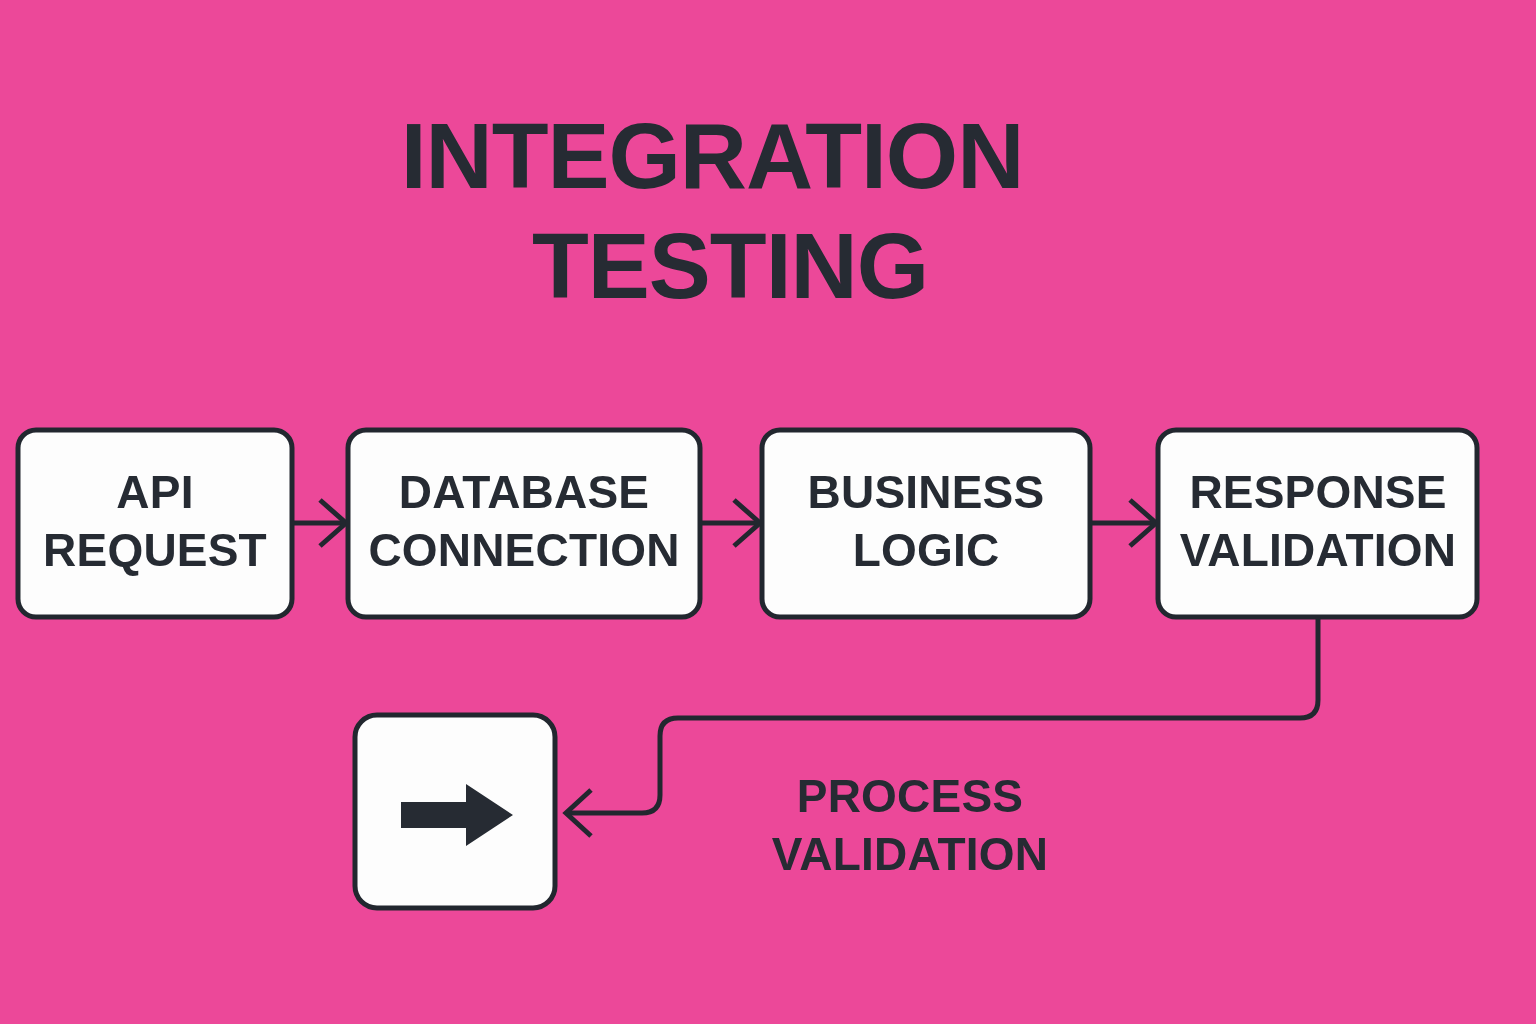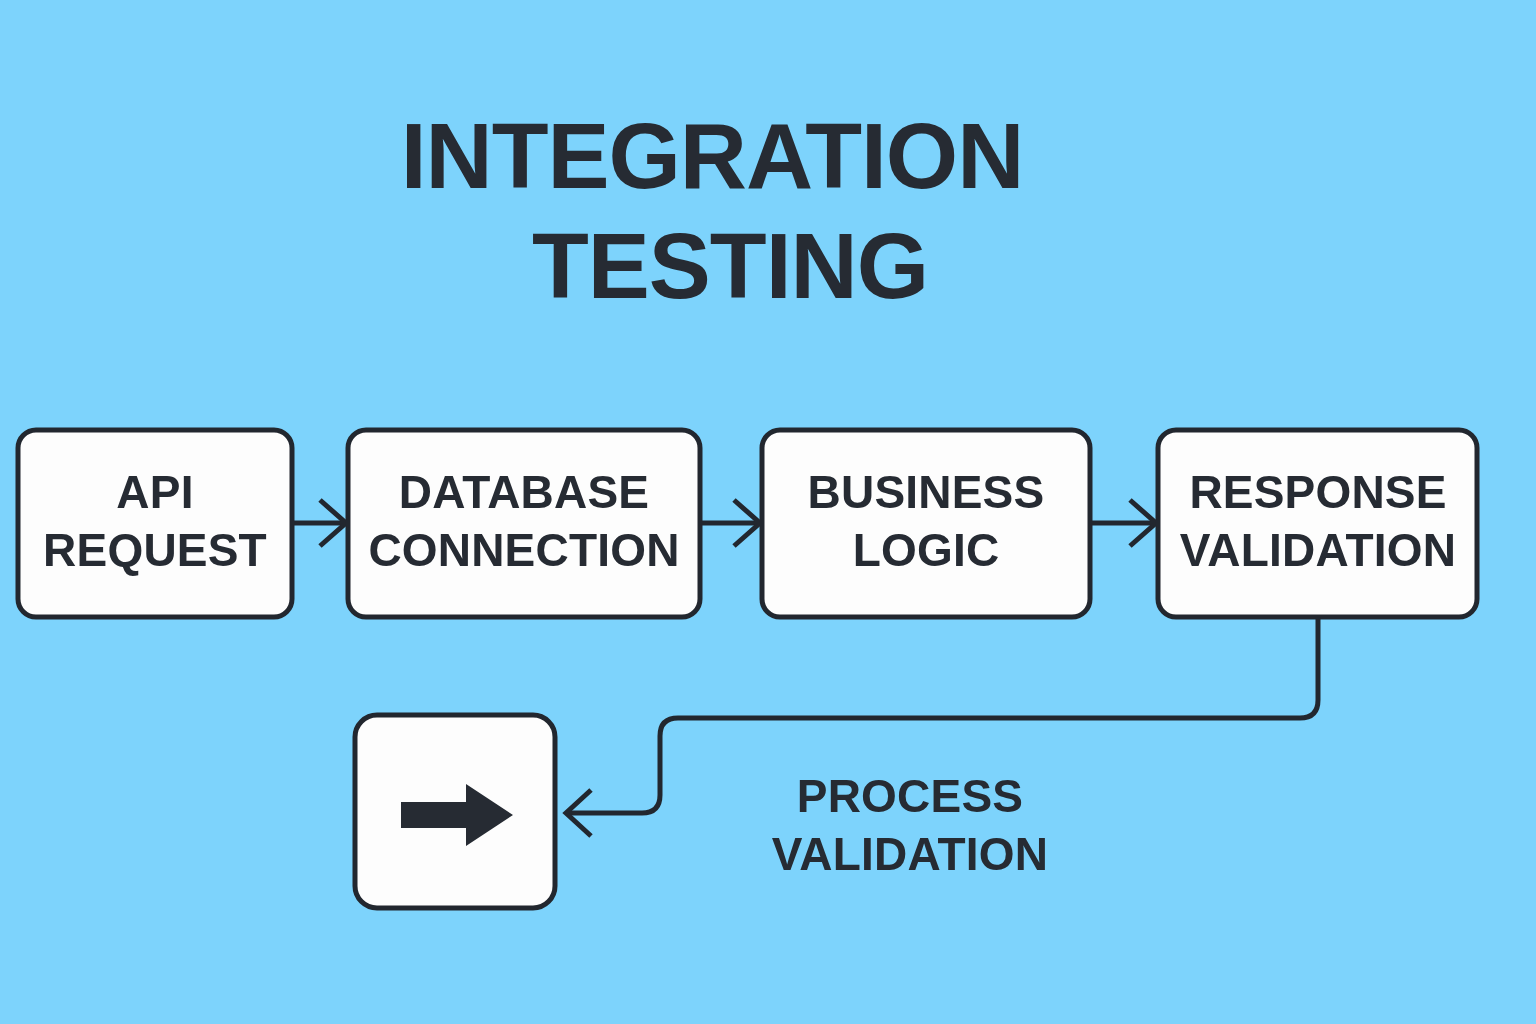--- a/index.html
+++ b/index.html
@@ -10,21 +10,21 @@
     width: 1536px;
     height: 1024px;
     background: #f6f6f7;
     font-family: "Liberation Sans", sans-serif;
     overflow: hidden;
   }
   #canvas {
     position: relative;
     width: 1536px;
     height: 1024px;
-    background: #7dd3fc;
+    background: #ec4899;
   }
   svg.diagram {
     position: absolute;
     left: 0;
     top: 0;
     width: 1536px;
     height: 1024px;
     display: block;
   }
   .title-text {

